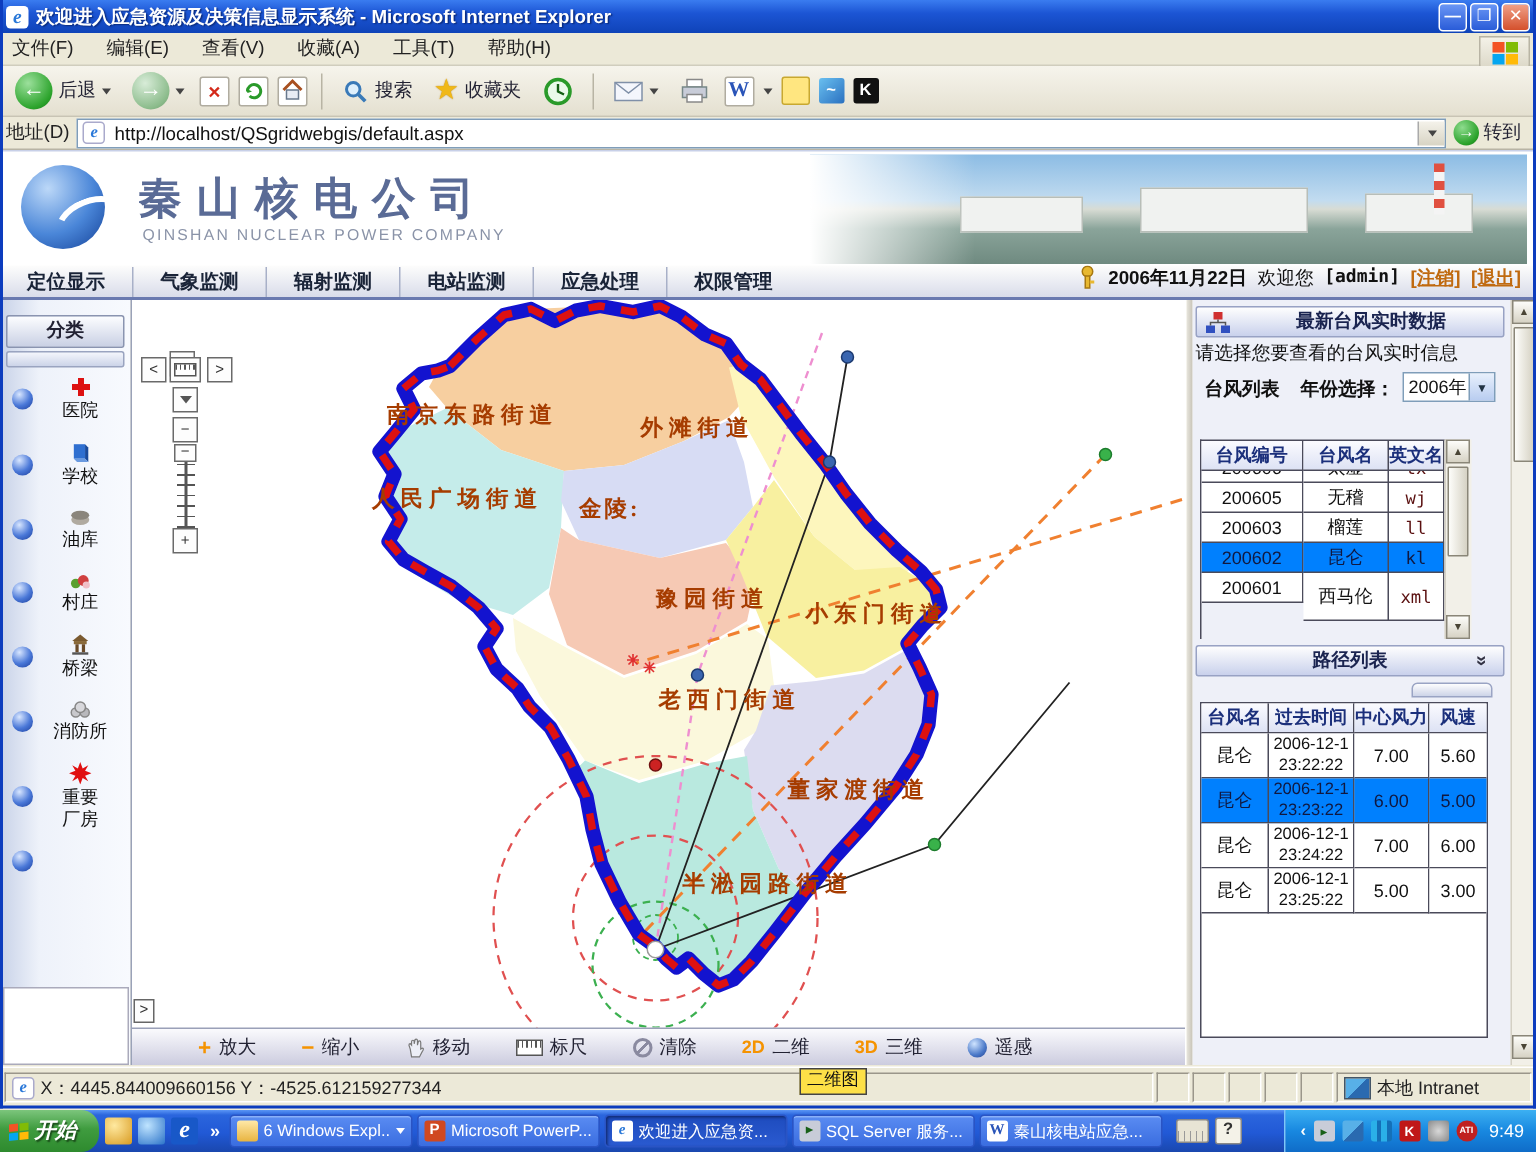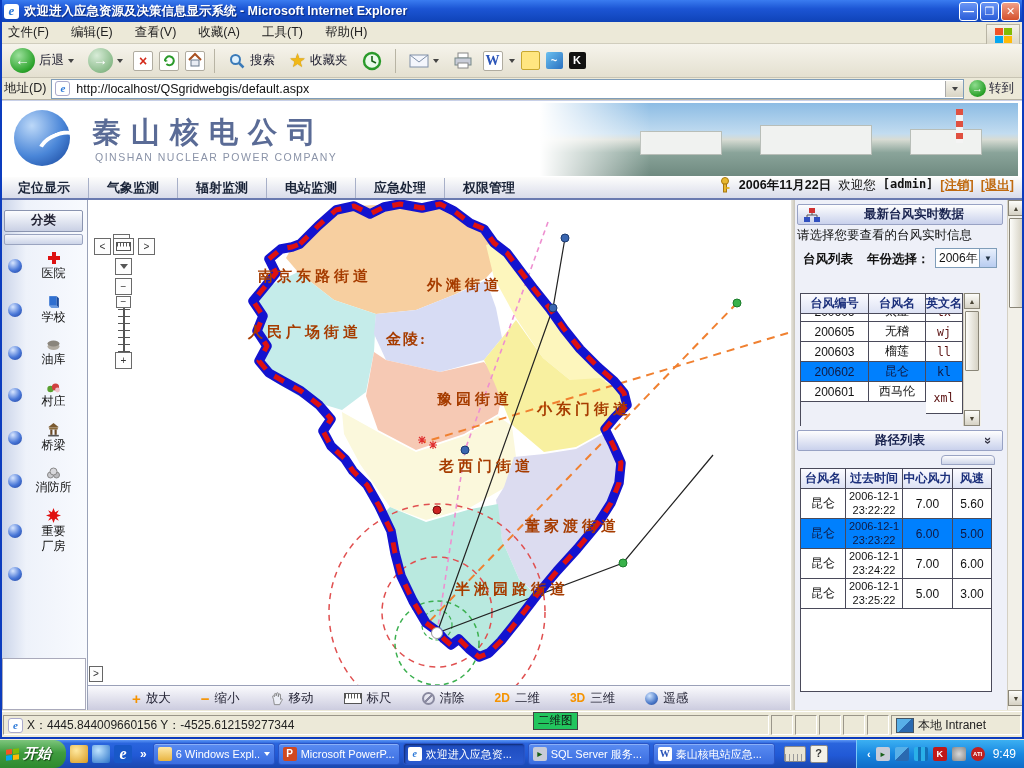--- a/index.html
+++ b/index.html
@@ -93,21 +93,21 @@
   .time-cell{white-space:pre-line;line-height:1.2;font-size:11px;text-align:center;}
   .rp-chevron{position:absolute;right:10px;font-size:13px;color:#334;transform:rotate(90deg);font-weight:bold;}
   .hsplit-grip{position:absolute;width:52px;height:8px;background:linear-gradient(180deg,#fdfdfe,#cdd4e8);border:1px solid #9aa4c4;border-radius:4px 4px 0 0;}
   
   .sb-track{background:#f2f0e8;border-left:1px solid #d4d0c4;}
   .sb-btn{position:absolute;width:16px;height:16px;background:linear-gradient(180deg,#fdfdfa,#d6d2c4);border:1px solid #8a8678;box-sizing:border-box;color:#4a4536;font-size:7px;display:flex;align-items:center;justify-content:center;}
   .sb-thumb{position:absolute;width:14px;background:linear-gradient(90deg,#fdfdfa,#d6d2c4);border:1px solid #8a8678;box-sizing:border-box;border-radius:1px;}
   
   .statusbar{left:0;top:711px;width:1024px;height:27px;background:#ece9d8;border-top:1px solid #fff;display:flex;align-items:center;padding:2px 3px;box-sizing:border-box;gap:2px;}
   .pane{height:20px;border:1px solid;border-color:#9a968a #fff #fff #9a968a;display:flex;align-items:center;padding:0 4px;box-sizing:border-box;gap:4px;font-size:12px;color:#222;}
-  .view-label{position:absolute;left:533px;top:0px;height:16px;padding:0 4px;border:1px solid #444;background:#22c55e;font-size:11.5px;line-height:15px;color:#111;}
+  .view-label{position:absolute;left:533px;top:0px;height:16px;padding:0 4px;border:1px solid #444;background:#fde047;font-size:11.5px;line-height:15px;color:#111;}
   .tray-net{width:16px;height:13px;background:linear-gradient(135deg,#58b0e8 50%,#2a6ab0 50%);border:1px solid #456;}
   
   .taskbar{left:0;top:740px;width:1024px;height:28px;background:linear-gradient(180deg,#5a95f5 0%,#2a65dd 12%,#2159d6 55%,#1a47ae 100%);display:flex;align-items:center;}
   .startbtn{width:66px;height:28px;border-radius:0 12px 12px 0;background:linear-gradient(180deg,#7cc57c 0%,#3f9c3f 45%,#2e8a2e 100%);box-shadow:1px 0 3px #0a2a0a inset 0 0 0;display:flex;align-items:center;gap:4px;padding-left:6px;box-sizing:border-box;}
   .startbtn .stext{color:#fff;font-size:14px;font-weight:bold;font-style:italic;text-shadow:1px 1px 1px #1a4a1a;}
   .flag{display:grid;grid-template-columns:6px 6px;grid-gap:1px;transform:skewY(-6deg);}
   .flag i{width:6px;height:5px;display:block;}
   .ql-ic{width:18px;height:18px;border-radius:2px;margin-left:4px;}
   .ql-more{color:#fff;font-weight:bold;margin:0 6px 0 8px;font-size:12px;}
   .taskwin{width:122px;height:22px;margin-right:3px;border-radius:3px;background:linear-gradient(180deg,#5a8cf2,#3a6de0);border:1px solid #2a54c4;box-shadow:inset 0 1px 0 #8ab0f8;display:flex;align-items:center;gap:4px;padding:0 4px;box-sizing:border-box;color:#fff;font-size:11px;white-space:nowrap;overflow:hidden;}
@@ -499,21 +499,21 @@
               <span class="gcell" style="height:20px">榴莲</span>
               <span class="gcell mono" style="height:20px">ll</span>
           </div>
           <div class="grow sel grid-head" style="grid-template-columns:68px 57px 37px">
             <span class="gcell" style="height:20px">200602</span>
               <span class="gcell" style="height:20px">昆仑</span>
               <span class="gcell mono" style="height:20px">kl</span>
           </div>
           <div class="grow grid-head" style="grid-template-columns:68px 57px 37px">
             <span class="gcell" style="height:20px">200601</span>
-              <span class="gcell" style="height:20px">西马伦</span>
+              <span class="gcell" style="height:32px">西马伦</span>
               <span class="gcell mono" style="height:32px">xml</span>
           </div>
         </div>
       </div>
     </div>
 
     <div class="abs sb-track" style="left:168px;top:93px;width:17px;height:133px">
       <span class="sb-btn" style="left:0;top:0">▲</span>
       <span class="sb-thumb" style="left:1px;top:18px;height:60px"></span>
       <span class="sb-btn" style="left:0;bottom:0">▼</span>

